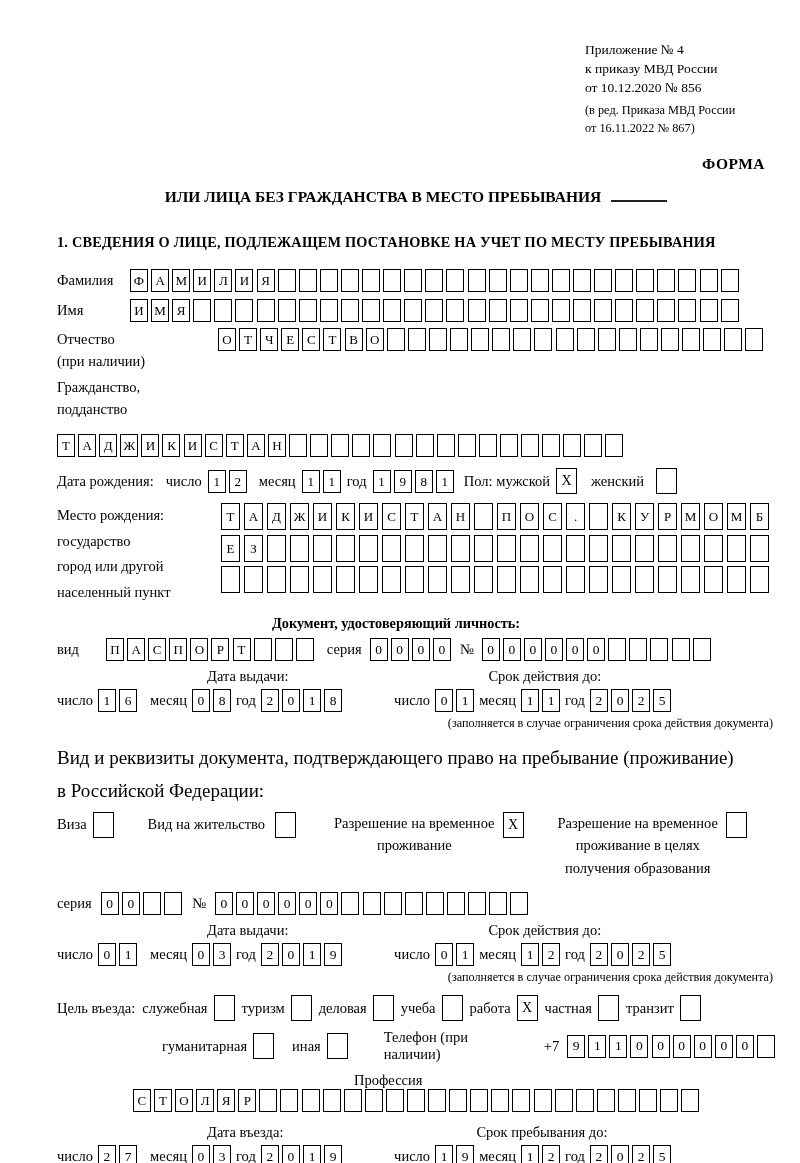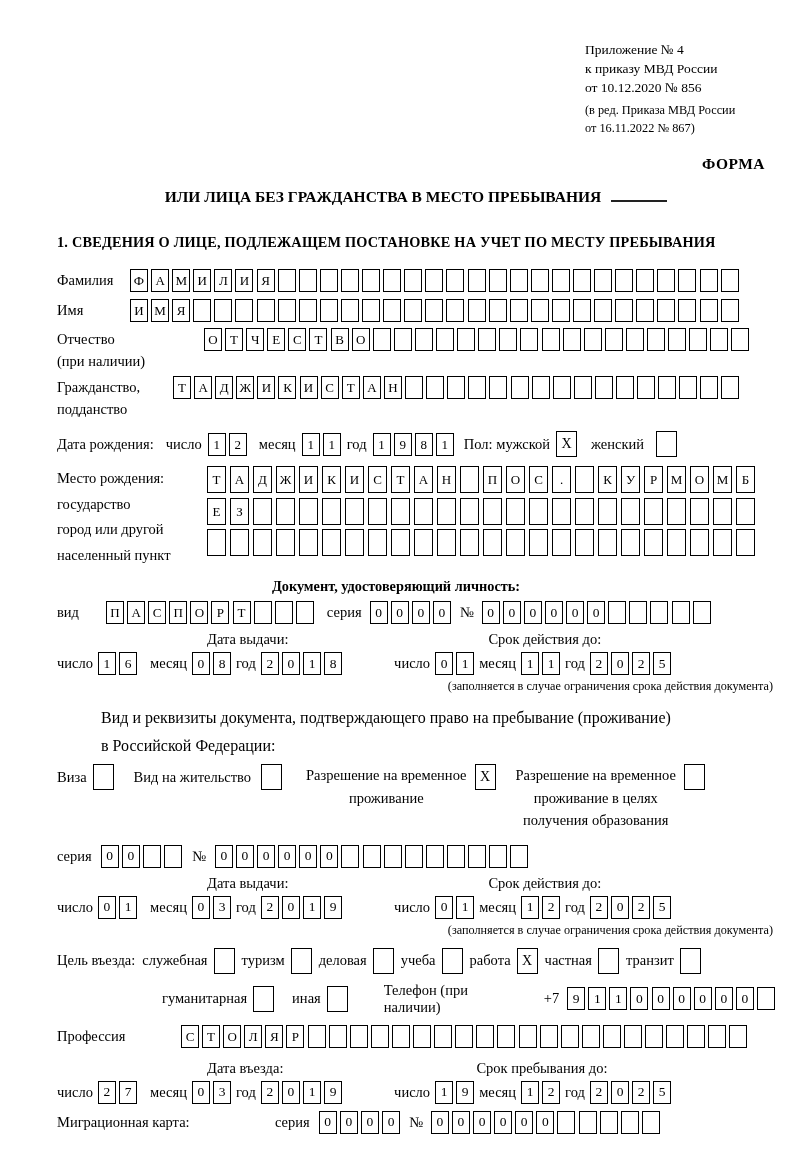--- a/index.html
+++ b/index.html
@@ -10,21 +10,21 @@
     position:relative;overflow:hidden;
   }
   .appendix{width:190px;margin-left:auto;font-size:13.5px;line-height:1.42;}
   .appendix .amend{font-size:12.3px;margin-top:5px;line-height:1.42;}
   .form-label{text-align:right;padding-right:10px;font-weight:bold;font-size:15.5px;margin-top:18px;letter-spacing:.5px;}
   .title{text-align:center;font-weight:bold;font-size:15.5px;margin-top:12px;line-height:1.6;}
   .title .blank{display:inline-block;width:56px;border-bottom:2.2px solid #222;height:14px;margin-left:10px;}
   .sec-heading{font-weight:bold;font-size:14.3px;margin-top:24px;letter-spacing:.2px;}
 
   .frow{display:flex;align-items:center;margin-top:7px;font-size:14.5px;}
-  .frow-top{align-items:flex-start;}
+  .frow-top{align-items:flex-start;gap:14px;}
   .lbl{flex:none;}
   .strip{display:flex;gap:3.1px;flex:none;}
   .cell{
     flex:none;width:16px;height:21px;border:1.6px solid #000;
     display:flex;align-items:center;justify-content:center;
     font-size:13px;line-height:1;background:#fff;
   }
   .bp .cell{width:17px;height:25px;}
   .bp{gap:4px;}
   .cbx-strip .cell{width:19px;height:24px;font-size:14px;}
@@ -33,21 +33,21 @@
   .two-col-label{line-height:22px;flex:none;}
   .stack{display:flex;flex-direction:column;}
 
   .doc-heading{text-align:center;font-weight:bold;font-size:14.3px;margin-top:10px;padding-right:40px;}
 
   .dhead{display:flex;font-size:14.5px;margin-top:7px;}
   .dates{display:flex;align-items:center;margin-top:4px;font-size:14.5px;}
   .dgroup{display:flex;align-items:center;gap:5px;}
   .note-right{text-align:right;font-size:12.2px;margin-top:4px;padding-right:2px;}
 
-  .intro{font-size:16px;line-height:1.75;margin-top:10px;margin-left:44px;}
+  .intro{font-size:19px;line-height:1.75;margin-top:10px;}
 
   .opt{display:flex;align-items:flex-start;gap:8px;flex:none;}
   .opt .optlbl{text-align:center;line-height:1.55;}
   .inline-opt{display:flex;align-items:center;gap:6px;flex:none;}
 </style>
 </head>
 <body>
 
 <div class="page">
 
@@ -167,21 +167,21 @@
         <span class="cell"></span>
         <span class="cell"></span>
         <span class="cell"></span>
         <span class="cell"></span>
         <span class="cell"></span>
         <span class="cell"></span>
         <span class="cell"></span>
       </div>
   </div>
 
-  <div class="frow frow-top" style="margin-top:4px;">
+  <div class="frow frow-top" style="margin-top:4px;flex-direction:column;">
     <div class="two-col-label" style="width:116px;">
       <div>Гражданство,</div>
       <div>подданство</div>
     </div>
     <div class="strip">
         <span class="cell">Т</span>
         <span class="cell">А</span>
         <span class="cell">Д</span>
         <span class="cell">Ж</span>
         <span class="cell">И</span>
@@ -594,21 +594,21 @@
         <span class="cell">0</span>
         <span class="cell">0</span>
         <span class="cell">0</span>
         <span class="cell">0</span>
         <span class="cell">0</span>
         <span class="cell">0</span>
         <span class="cell"></span>
       </div>
   </div>
 
-  <div class="frow" style="margin-top:9px;">
+  <div class="frow" style="margin-top:9px;flex-direction:column;">
     <span class="lbl" style="width:124px;">Профессия</span>
     <div class="strip">
         <span class="cell">С</span>
         <span class="cell">Т</span>
         <span class="cell">О</span>
         <span class="cell">Л</span>
         <span class="cell">Я</span>
         <span class="cell">Р</span>
         <span class="cell"></span>
         <span class="cell"></span>

